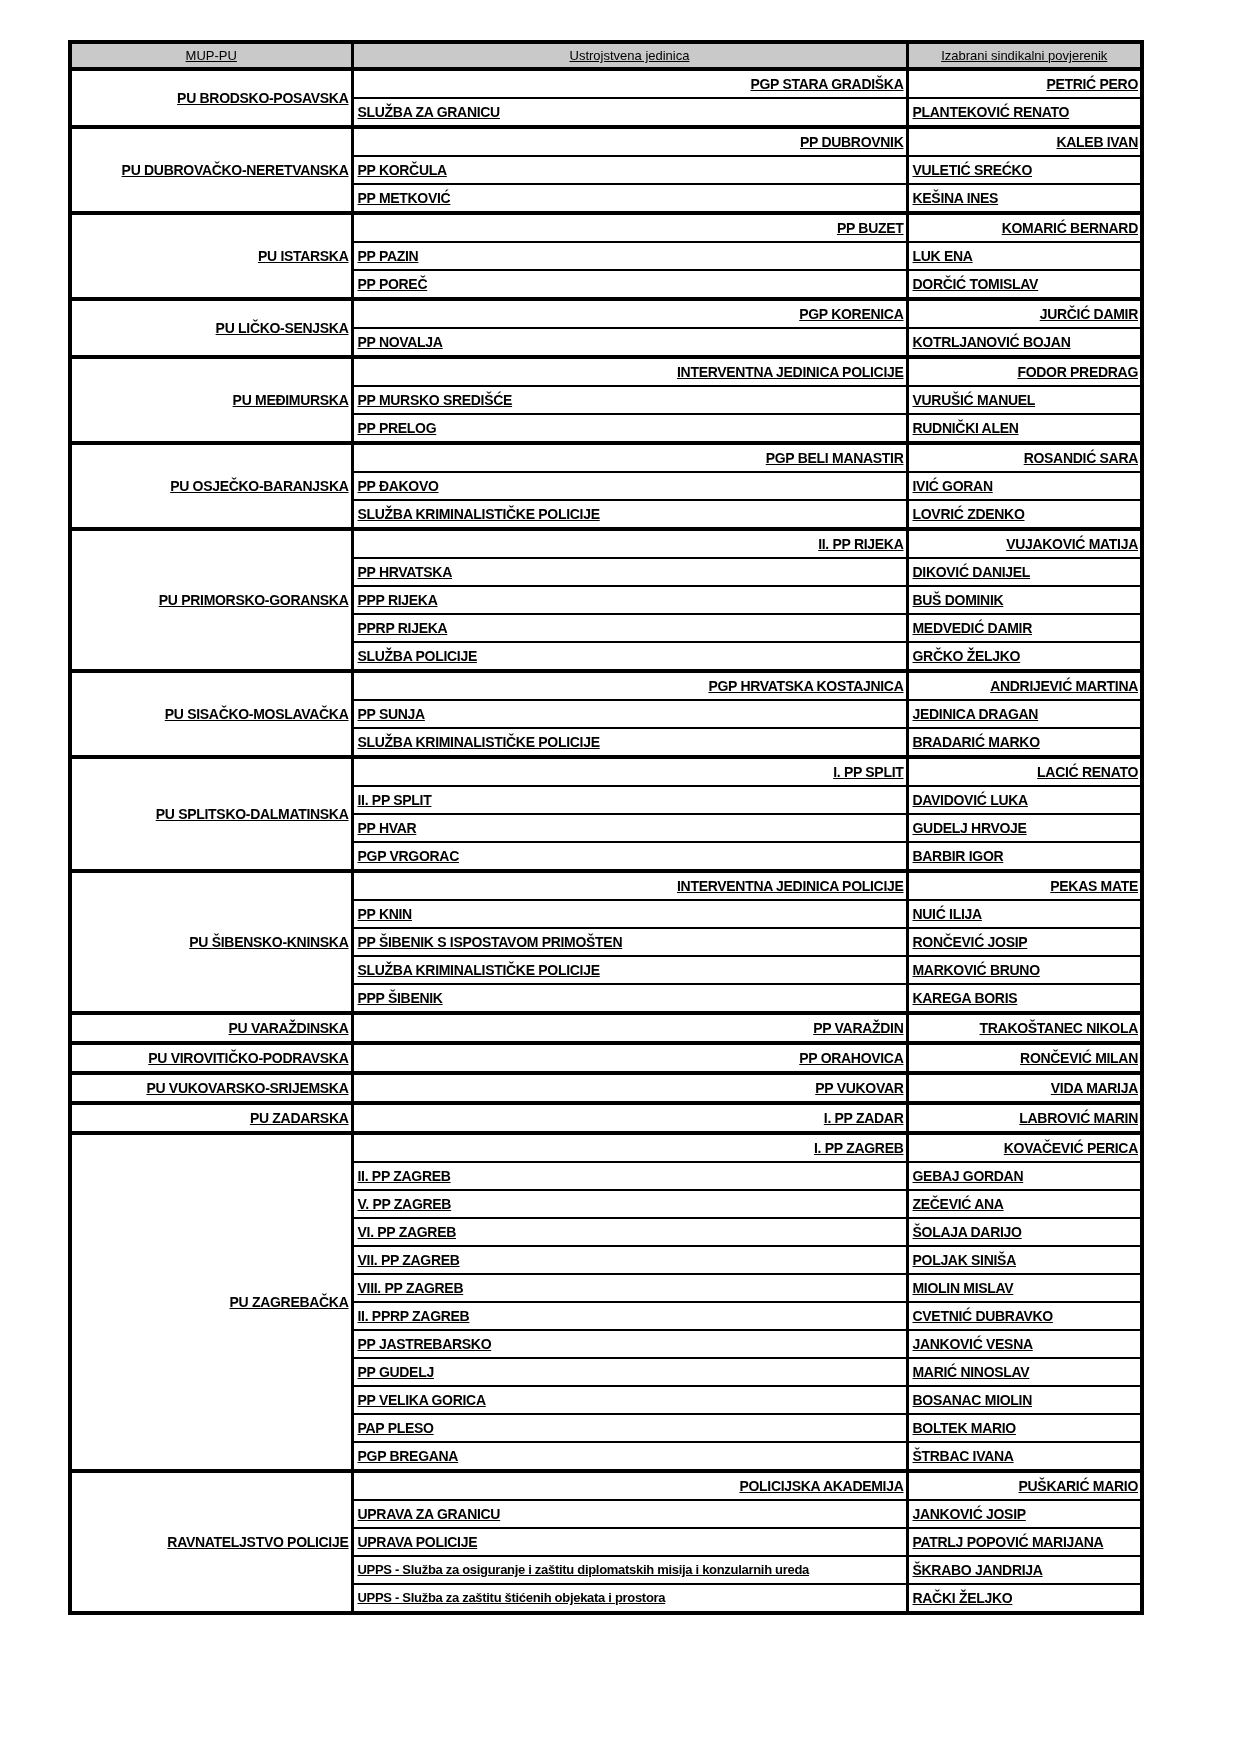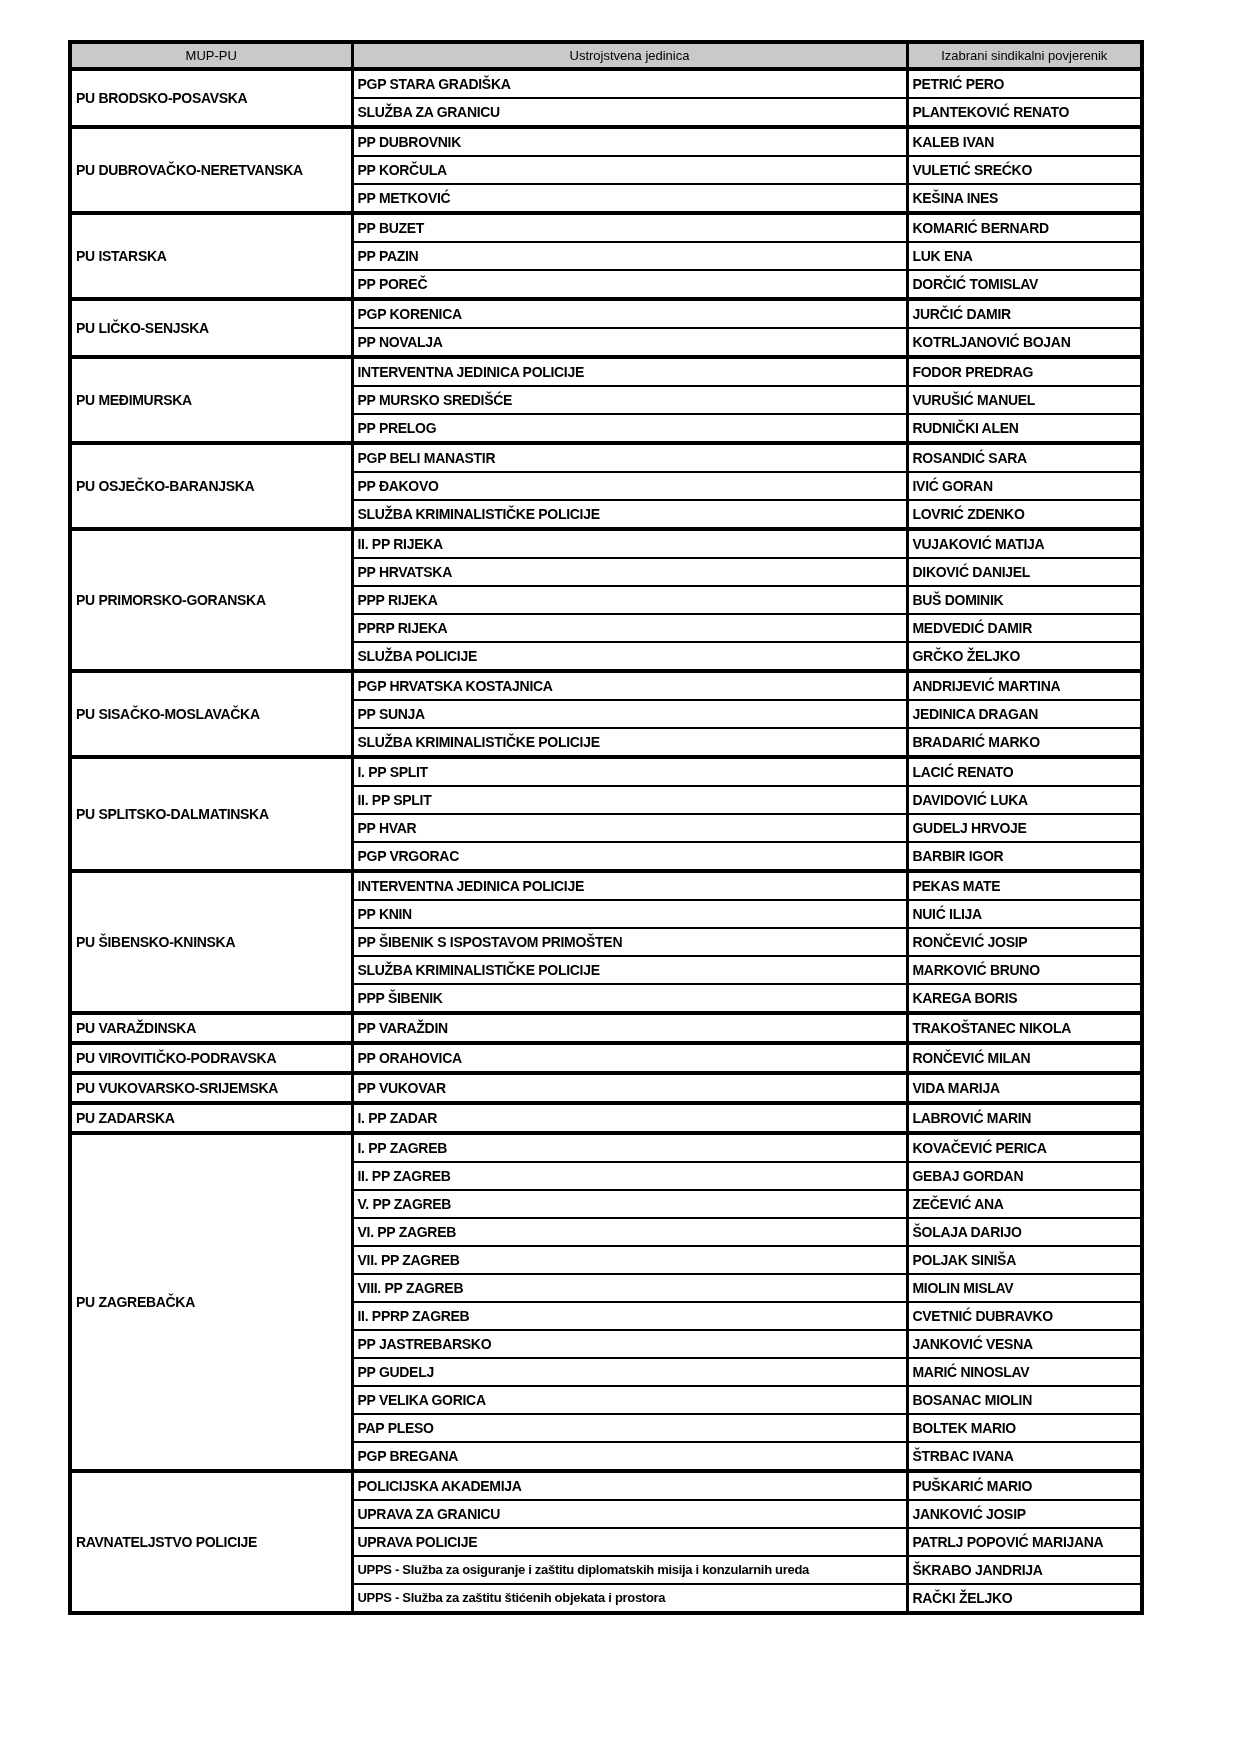--- a/index.html
+++ b/index.html
@@ -21,20 +21,21 @@
     position:absolute;left:0;top:0;width:1240px;height:1754px;
     background:var(--page-bg);
   }
   table.roster{
     position:absolute;
     left:68px;top:40px;
     width:1072px;
     border-collapse:collapse;
     table-layout:fixed;
     border:4px solid var(--border-color);
+    text-decoration:underline;
   }
   col.c1{width:282px;}
   col.c2{width:555px;}
   col.c3{width:235px;}
   th{
     background:var(--header-bg);
     font-size:13px;
     font-weight:400;
     text-align:center;
     height:27px;
@@ -53,20 +54,21 @@
     border:2px solid var(--border-color);
     border-left-width:3px;
     border-right-width:3px;
     white-space:nowrap;
     overflow:hidden;
     text-align:left;
     vertical-align:middle;
   }
   tr.group-start td{
     border-top-width:4px;
+    text-align:right;
   }
   td.pu-cell{
     vertical-align:middle;
   }
   td.unit-cell.mixed{
     font-size:13px;
   }
 </style>
 </head>
 <body>

